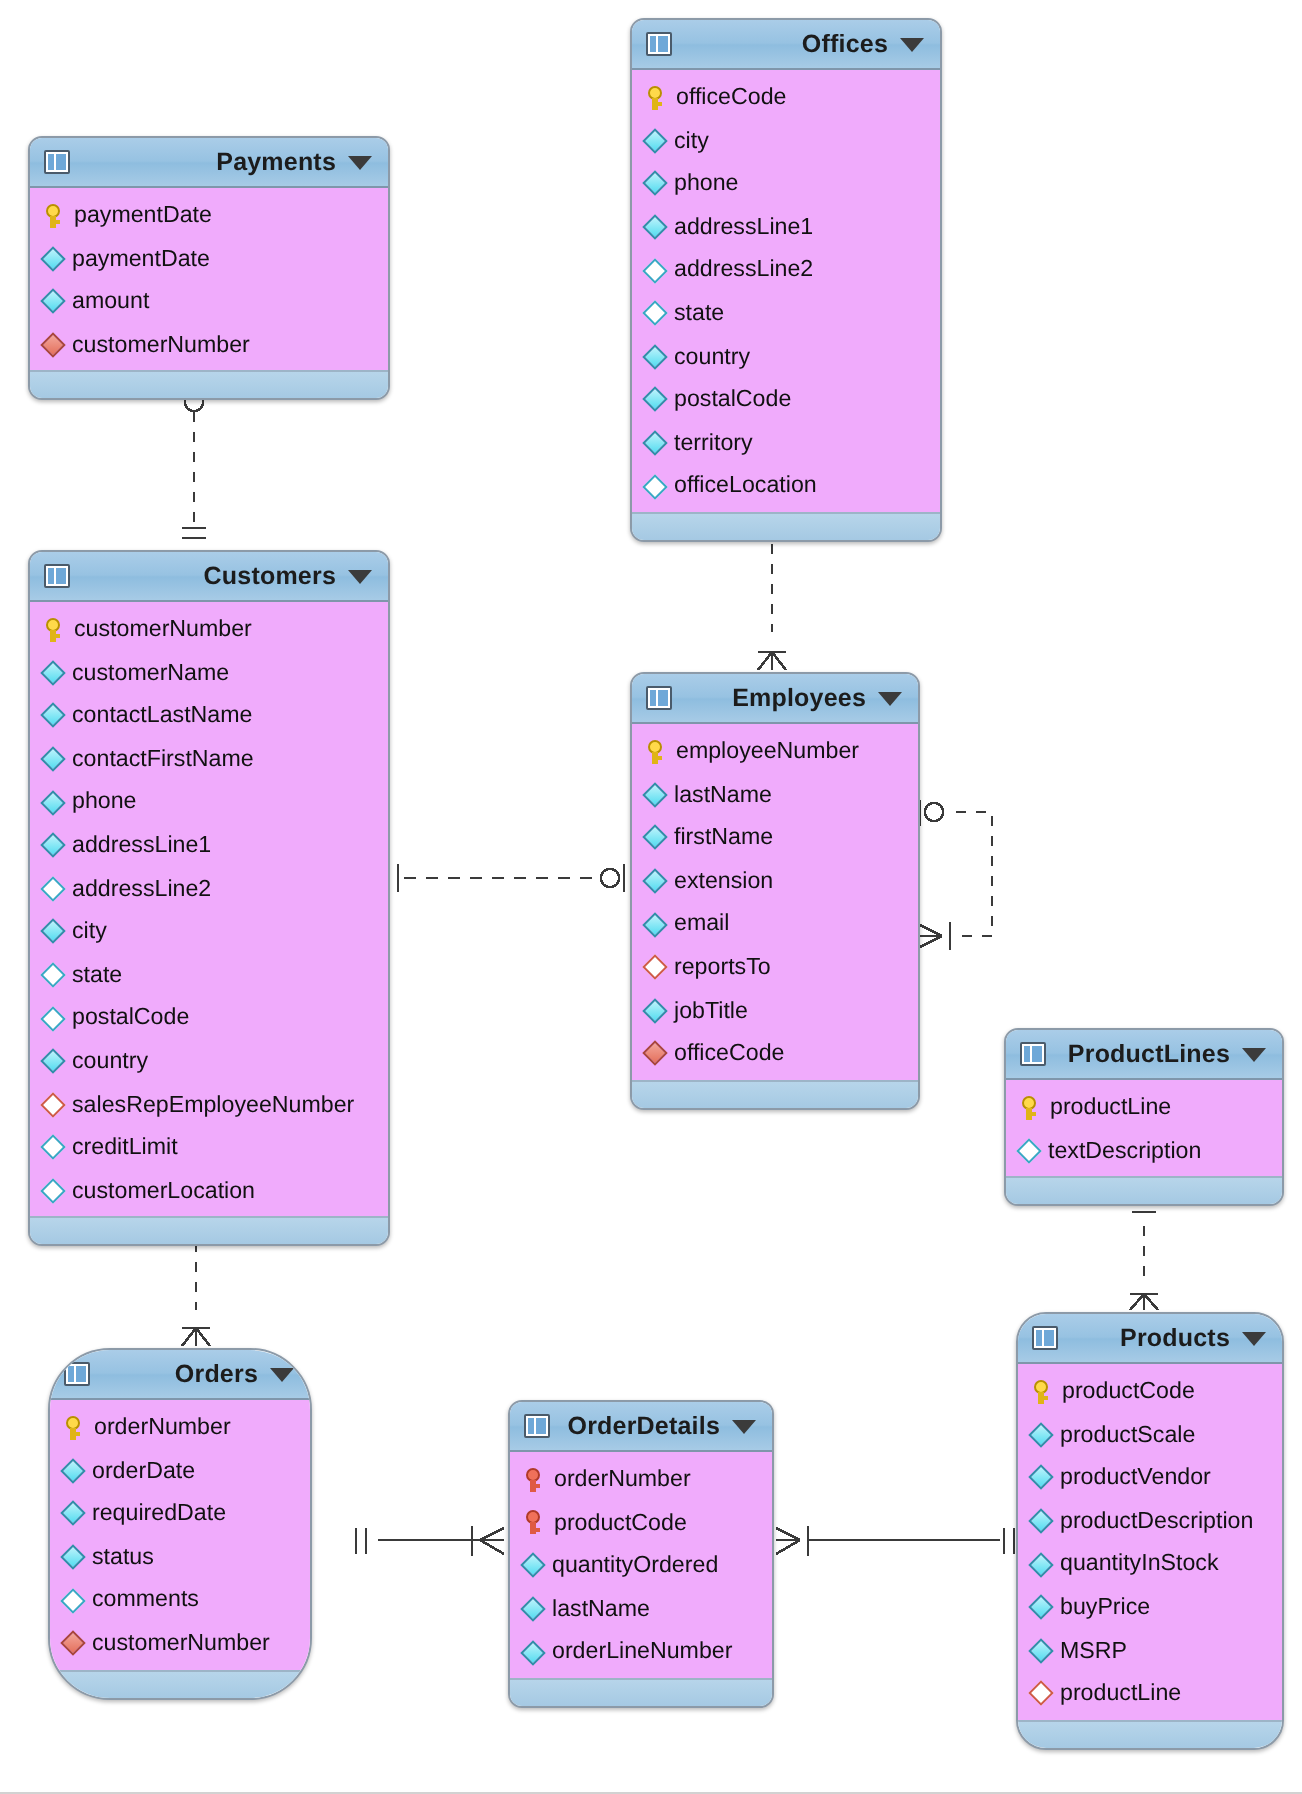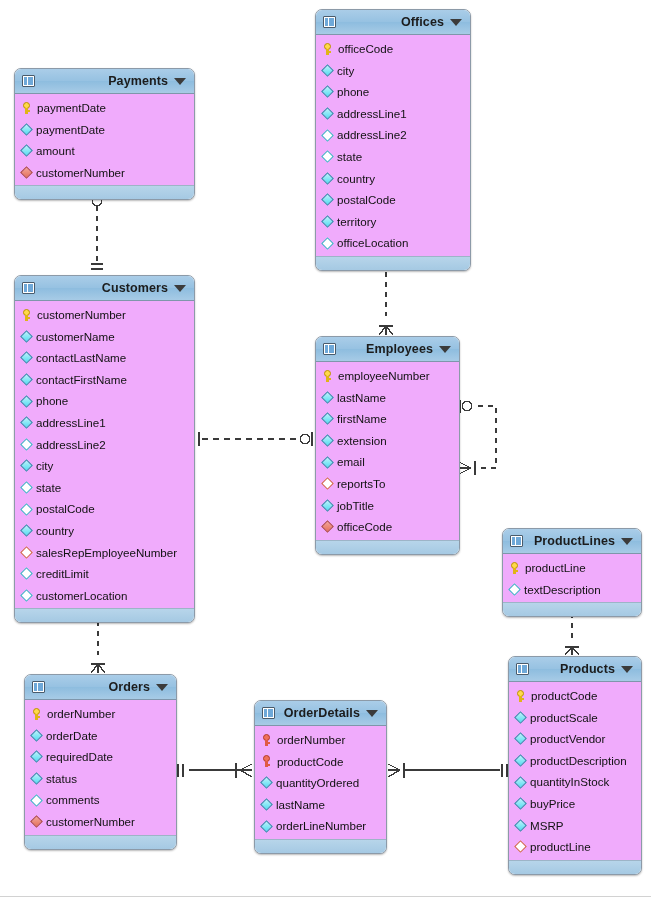--- a/index.html
+++ b/index.html
@@ -461,42 +461,42 @@
             <span class="glyph gl-diamond filled-blue"></span>
             <span class="attr-label">jobTitle</span>
           </div>
           <div class="attr">
             <span class="glyph gl-diamond filled-red"></span>
             <span class="attr-label">officeCode</span>
           </div>
         </div>
         <div class="entity-footer"></div>
       </div>
-      <div class="entity" style="left: 502px; top: 514px; width: 140px; margin-top: 14px;">
+      <div class="entity" style="left: 502px; top: 514px; width: 140px;">
         <div class="entity-header">
           <span class="hdr-icon"></span>
           <span class="entity-title">ProductLines</span>
           <span class="hdr-caret"></span>
         </div>
         <div class="attr-list">
           <div class="attr">
             <span class="glyph gl-key">
               <span class="kc"></span>
               <span class="ks"></span>
             </span>
             <span class="attr-label">productLine</span>
           </div>
           <div class="attr">
             <span class="glyph gl-diamond hollow-blue"></span>
             <span class="attr-label">textDescription</span>
           </div>
         </div>
         <div class="entity-footer"></div>
       </div>
-      <div class="entity" style="left: 508px; top: 656px; width: 134px;">
+      <div class="entity" style="left: 508px; top: 656px; width: 134px; border-radius: 15px;">
         <div class="entity-header">
           <span class="hdr-icon"></span>
           <span class="entity-title">Products</span>
           <span class="hdr-caret"></span>
         </div>
         <div class="attr-list">
           <div class="attr">
             <span class="glyph gl-key">
               <span class="kc"></span>
               <span class="ks"></span>
@@ -527,21 +527,21 @@
             <span class="glyph gl-diamond filled-blue"></span>
             <span class="attr-label">MSRP</span>
           </div>
           <div class="attr">
             <span class="glyph gl-diamond hollow-red"></span>
             <span class="attr-label">productLine</span>
           </div>
         </div>
         <div class="entity-footer"></div>
       </div>
-      <div class="entity" style="left: 24px; top: 674px; width: 153px;">
+      <div class="entity" style="left: 24px; top: 674px; width: 132px; border-radius: 31px;">
         <div class="entity-header">
           <span class="hdr-icon"></span>
           <span class="entity-title">Orders</span>
           <span class="hdr-caret"></span>
         </div>
         <div class="attr-list">
           <div class="attr">
             <span class="glyph gl-key">
               <span class="kc"></span>
               <span class="ks"></span>

